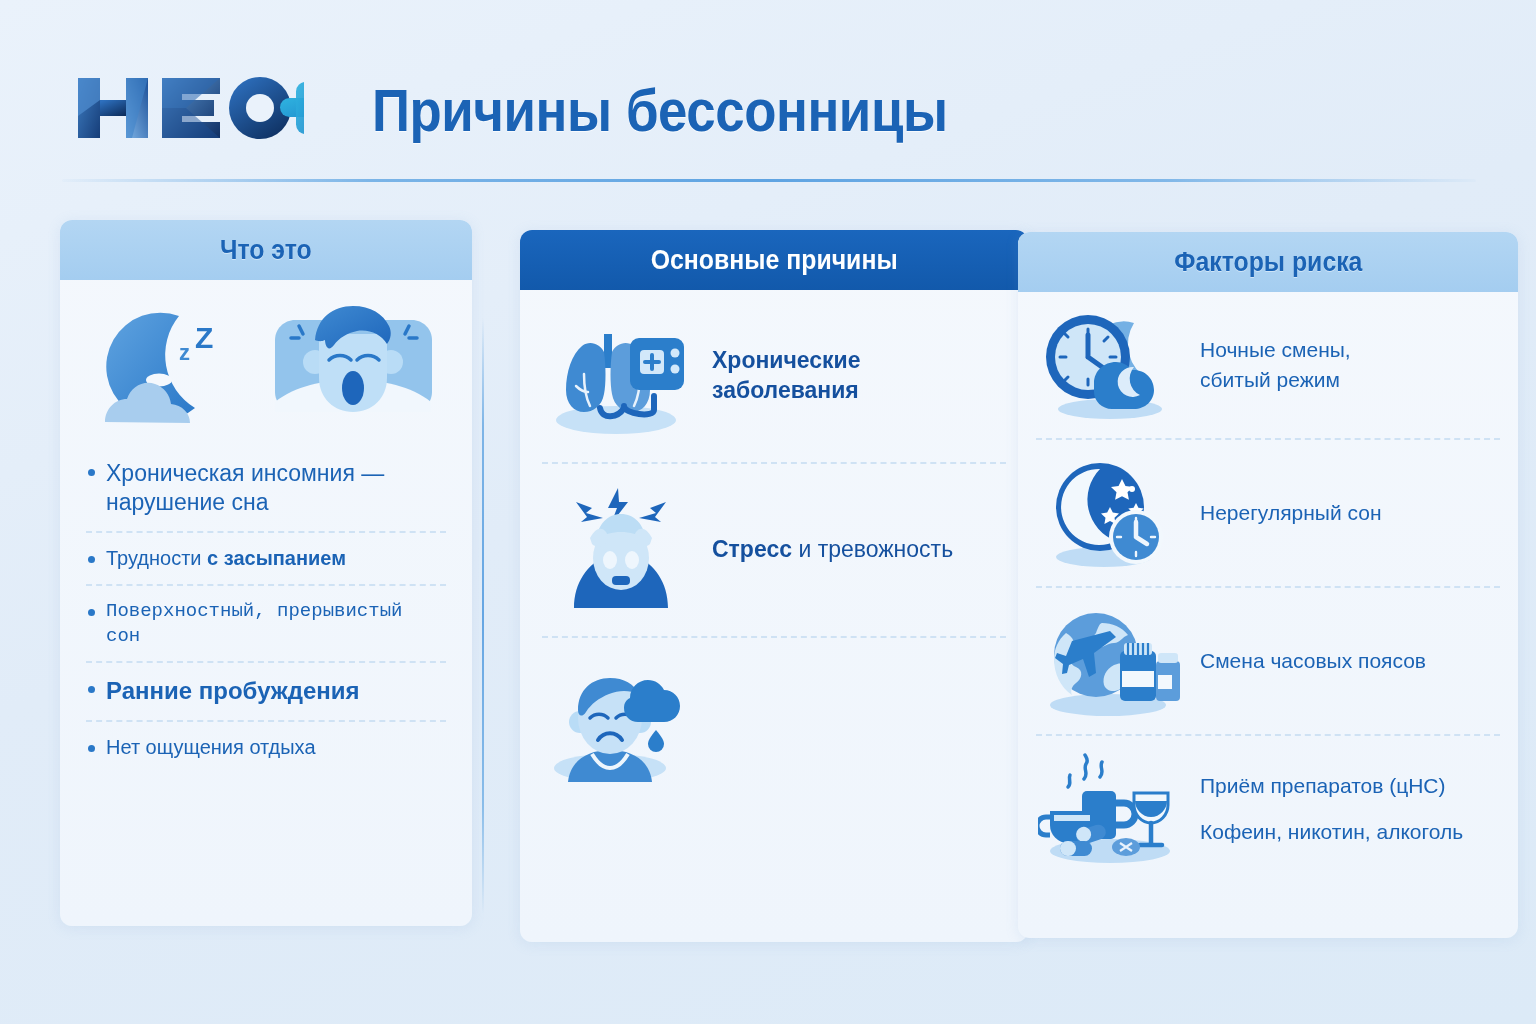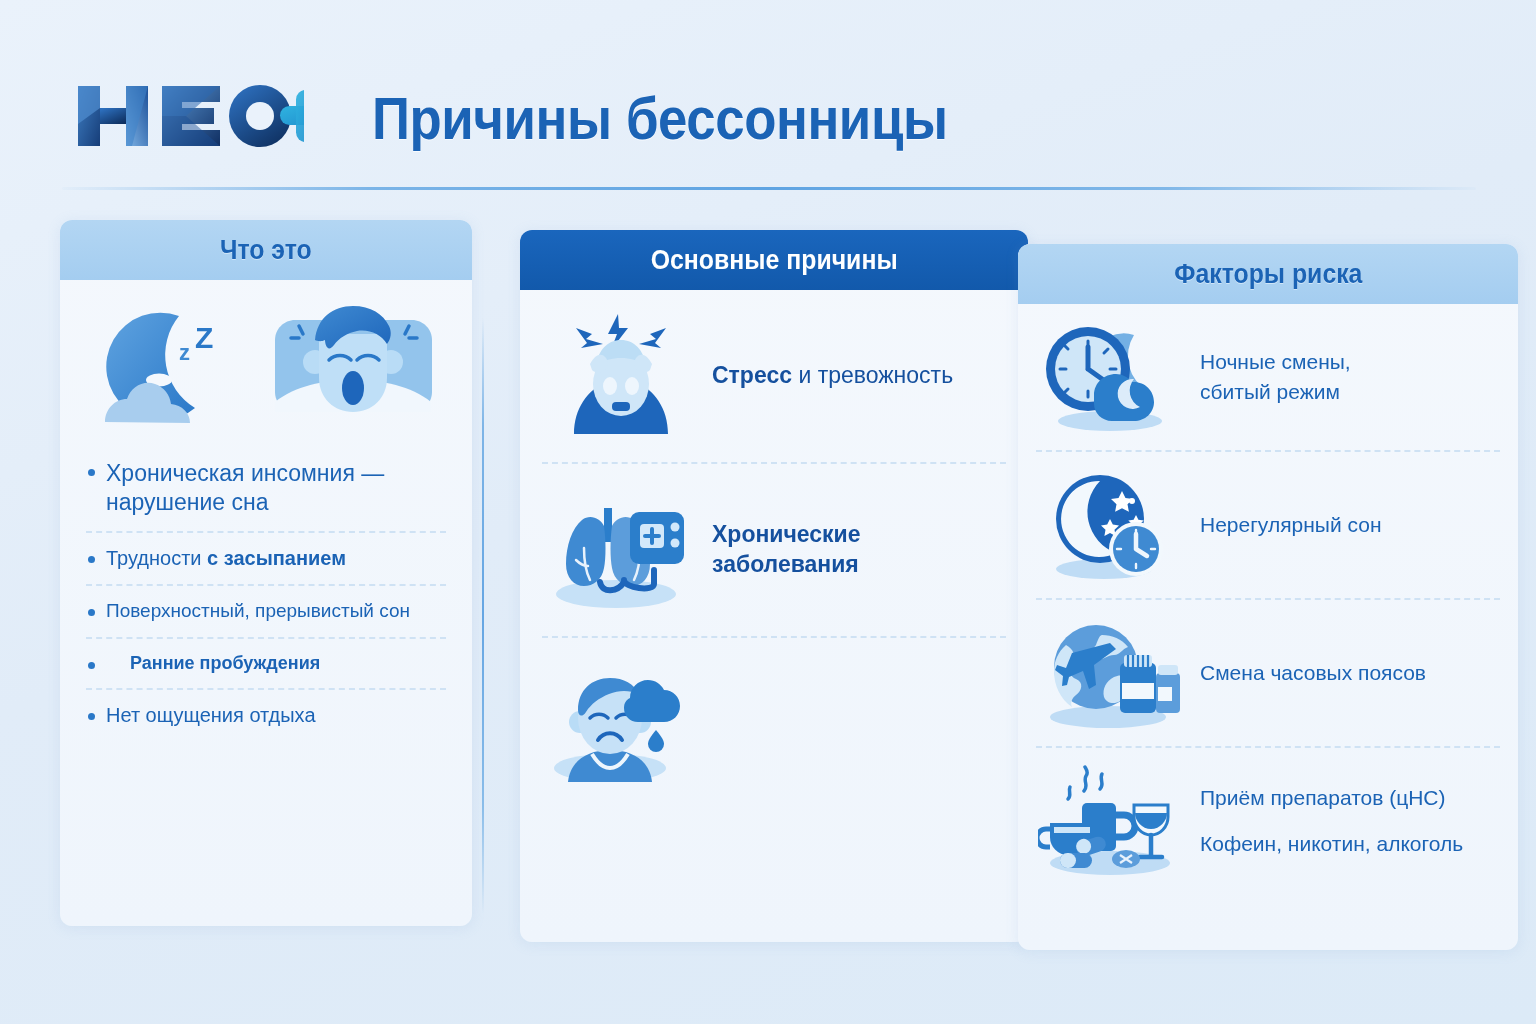--- a/index.html
+++ b/index.html
@@ -12,21 +12,21 @@
     overflow: hidden;
     font-family: "Liberation Sans", "DejaVu Sans", sans-serif;
     background: linear-gradient(160deg, #eaf2fb 0%, #e1ecf8 45%, #dceaf7 100%);
     position: relative;
     color: #1b5fae;
   }
 
   
   .page-header {
     position: absolute;
-    left: 0; top: 16px;
+    left: 0; top: 8px;
     width: 1316px;
     height: 178px;
   }
   .logo {
     position: absolute;
     left: 74px;
     top: 62px;
     width: 230px;
     height: 76px;
   }
@@ -82,21 +82,21 @@
   
   .card {
     position: absolute;
     border-radius: 12px;
     overflow: hidden;
     background: linear-gradient(180deg, #f4f8fd 0%, #eff5fc 100%);
     box-shadow: 0 2px 14px rgba(120,165,210,0.14);
   }
   #card-what  { left: 60px;   top: 220px; width: 412px;  height: 706px; }
   #card-main  { left: 520px;  top: 230px; width: 508px;  height: 712px; }
-  #card-risk  { left: 1018px; top: 244px; width: 500px;  height: 706px; }
+  #card-risk  { left: 1018px; top: 232px; width: 500px;  height: 706px; }
 
   .card-header {
     height: 60px;
     display: flex;
     align-items: center;
     justify-content: center;
     font-size: 27px;
     font-weight: bold;
     letter-spacing: 0px;
     transform-origin: center;
@@ -134,22 +134,22 @@
   .dot {
     flex: 0 0 auto;
     width: 7px; height: 7px;
     border-radius: 50%;
     background: #2a78c8;
     margin-top: 10px;
   }
   .bullet-text { font-size: 20px; color: #1b63b5; }
   .bullet-text.big { font-size: 23px; }
   .bullet-text b { font-weight: bold; }
-  .bullet-text.allbold { font-weight: bold; font-size: 18px; margin-left: 24px; }
-  .bullet-text.small { font-size: 19px; }
+  .bullet-text.allbold { font-weight: bold; font-size: 24px; }
+  .bullet-text.small { font-size: 19px; font-family: Liberation Mono, monospace; }
 
   
   .row-list { padding: 0 22px; }
   .icon-row {
     display: flex;
     align-items: center;
     gap: 16px;
     padding: 22px 4px;
   }
   .icon-row + .icon-row { border-top: 2px dashed #cfe2f4; }
@@ -321,63 +321,63 @@
 <section class="card" id="card-main">
   <div class="card-header hdr-dark">
     <span>Основные причины</span>
   </div>
   <div class="card-body">
     <div class="row-list">
 
       <div class="icon-row">
         <div class="icon-box">
           <svg width="150" height="128" viewBox="0 0 150 128">
-
-            <path d="M72 2l-10 20h9l-6 16 17-22h-9z" fill="#1e66bb"></path>
-            <path d="M30 16l16 6-6 5 17 5-22 4 6-5z" fill="#1e66bb"></path>
-            <path d="M120 16l-16 6 6 5-17 5 22 4-6-5z" fill="#1e66bb"></path>
-
-            <path d="M28 122c0-26 14-44 32-52l15 14 15-14c18 8 32 26 32 52z" fill="#1e66bb"></path>
-
-            <ellipse cx="75" cy="72" rx="28" ry="32" fill="#cfe6f8"></ellipse>
-            <path d="M50 54c2-16 12-26 25-26s23 10 25 26c-8-6-16-8-25-8s-17 2-25 8z" fill="#bcddf5"></path>
-
-            <path d="M44 52c5-10 12-12 16-6 3 5 2 9-2 13-3 3-9 2-12-1z" fill="#cfe6f8"></path>
-            <path d="M106 52c-5-10-12-12-16-6-3 5-2 9 2 13 3 3 9 2 12-1z" fill="#cfe6f8"></path>
-
-            <ellipse cx="64" cy="74" rx="7" ry="9" fill="#eef6fd"></ellipse>
-            <ellipse cx="86" cy="74" rx="7" ry="9" fill="#eef6fd"></ellipse>
-
-            <rect x="66" y="90" width="18" height="9" rx="4" fill="#1e66bb"></rect>
-          </svg>
-        </div>
-        <div class="row-label"><span>Стресс</span><span class="lighter"> и тревожность</span></div>
-      </div>
-
-      <div class="icon-row">
-        <div class="icon-box">
-          <svg width="150" height="128" viewBox="0 0 150 128">
             <ellipse cx="70" cy="108" rx="60" ry="14" fill="#c6e1f7"></ellipse>
 
             <path d="M58 22h8v34h-8z" fill="#2b7ecb"></path>
             <path d="M58 40c-4-8-14-12-22-6-10 8-16 26-16 44 0 14 8 22 18 22 9 0 18-6 20-18 2-10 2-28 0-42z" fill="#3f8ad2"></path>
             <path d="M66 40c4-8 14-12 22-6 10 8 16 26 16 44 0 14-8 22-18 22-9 0-18-6-20-18-2-10-2-28 0-42z" fill="#5c9ddb"></path>
             <path d="M38 62c0 14 2 24 6 32M30 74c4 4 8 6 12 6M94 62c0 14-2 24-6 32" stroke="#e8f2fc" stroke-width="2.5" fill="none" stroke-linecap="round"></path>
 
             <path d="M78 96c-6 10-22 12-24 0" stroke="#1e66bb" stroke-width="6" fill="none" stroke-linecap="round"></path>
             <path d="M108 84v14c0 8-30 4-30-4" stroke="#1e66bb" stroke-width="6" fill="none" stroke-linecap="round"></path>
 
             <rect x="84" y="26" width="54" height="52" rx="9" fill="#2b7ecb"></rect>
             <rect x="94" y="38" width="24" height="24" rx="4" fill="#d2e8fa"></rect>
             <path d="M106 43v14M99 50h14" stroke="#2b7ecb" stroke-width="4" stroke-linecap="round"></path>
             <circle cx="129" cy="41" r="4.5" fill="#d2e8fa"></circle>
             <circle cx="129" cy="57" r="4.5" fill="#d2e8fa"></circle>
           </svg>
         </div>
         <div class="row-label">Хронические заболевания</div>
+      </div>
+
+      <div class="icon-row">
+        <div class="icon-box">
+          <svg width="150" height="128" viewBox="0 0 150 128">
+
+            <path d="M72 2l-10 20h9l-6 16 17-22h-9z" fill="#1e66bb"></path>
+            <path d="M30 16l16 6-6 5 17 5-22 4 6-5z" fill="#1e66bb"></path>
+            <path d="M120 16l-16 6 6 5-17 5 22 4-6-5z" fill="#1e66bb"></path>
+
+            <path d="M28 122c0-26 14-44 32-52l15 14 15-14c18 8 32 26 32 52z" fill="#1e66bb"></path>
+
+            <ellipse cx="75" cy="72" rx="28" ry="32" fill="#cfe6f8"></ellipse>
+            <path d="M50 54c2-16 12-26 25-26s23 10 25 26c-8-6-16-8-25-8s-17 2-25 8z" fill="#bcddf5"></path>
+
+            <path d="M44 52c5-10 12-12 16-6 3 5 2 9-2 13-3 3-9 2-12-1z" fill="#cfe6f8"></path>
+            <path d="M106 52c-5-10-12-12-16-6-3 5-2 9 2 13 3 3 9 2 12-1z" fill="#cfe6f8"></path>
+
+            <ellipse cx="64" cy="74" rx="7" ry="9" fill="#eef6fd"></ellipse>
+            <ellipse cx="86" cy="74" rx="7" ry="9" fill="#eef6fd"></ellipse>
+
+            <rect x="66" y="90" width="18" height="9" rx="4" fill="#1e66bb"></rect>
+          </svg>
+        </div>
+        <div class="row-label"><span>Стресс</span><span class="lighter"> и тревожность</span></div>
       </div>
 
       <div class="icon-row">
         <div class="icon-box">
           <svg width="150" height="128" viewBox="0 0 150 128">
             <ellipse cx="64" cy="108" rx="56" ry="14" fill="#c6e1f7"></ellipse>
 
             <path d="M22 122c2-20 18-32 42-32s40 12 42 32z" fill="#3f8ad2"></path>
             <path d="M46 94c6 10 12 14 18 14s12-4 18-14" stroke="#eef6fd" stroke-width="4" fill="none"></path>
 

